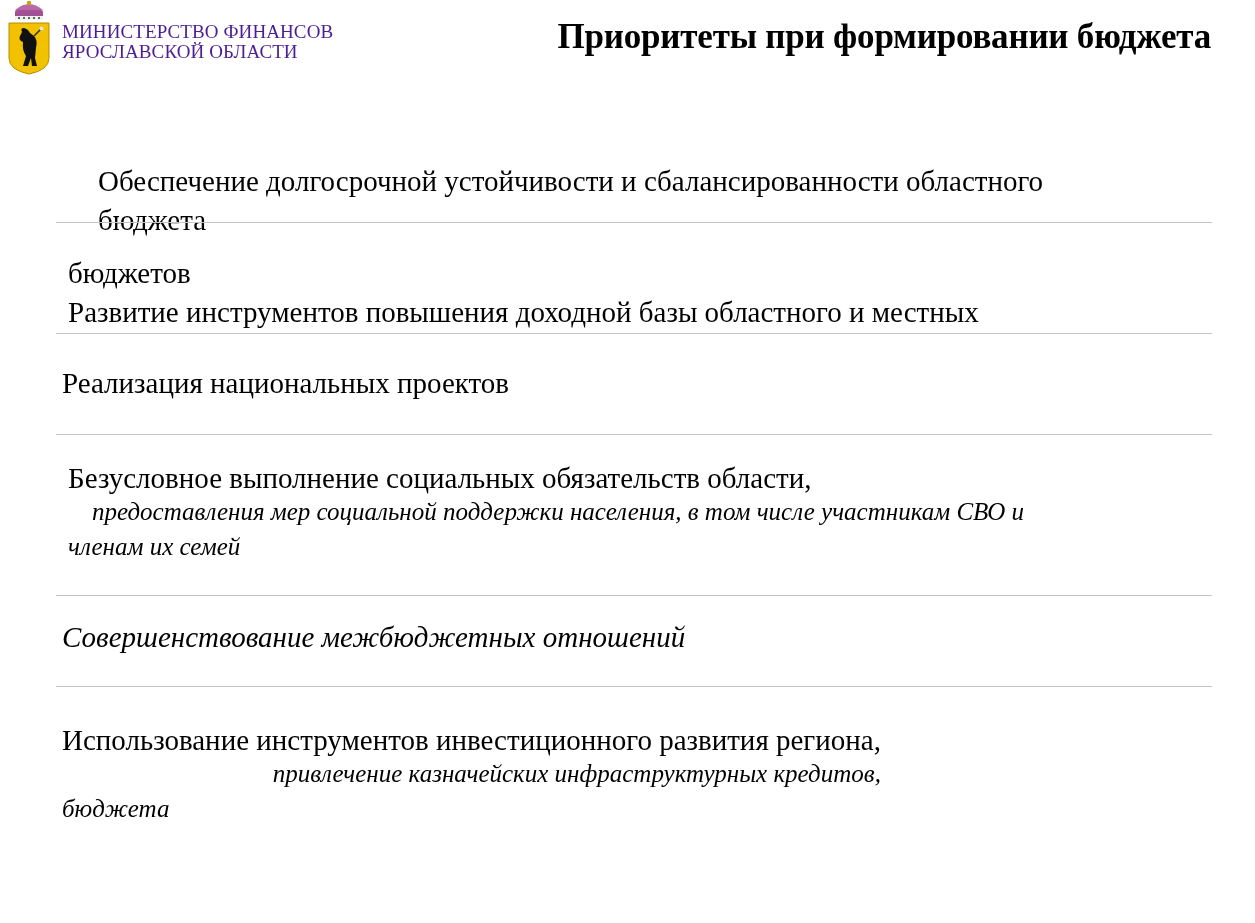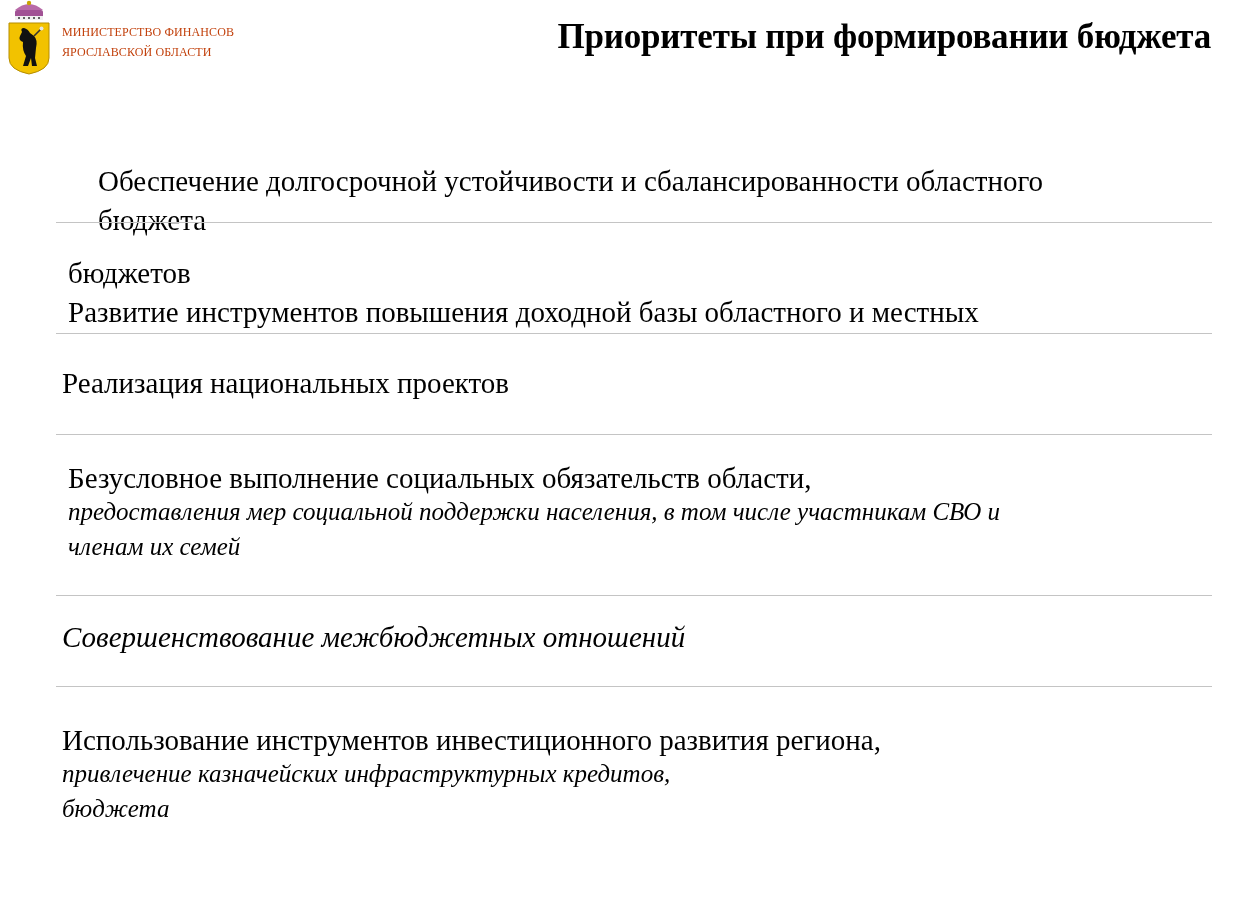--- a/index.html
+++ b/index.html
@@ -19,23 +19,23 @@
       position: absolute;
       left: 6px;
       top: 0px;
       width: 46px;
       height: 76px;
     }
     .ministry {
       position: absolute;
       left: 62px;
       top: 22px;
-      font-size: 12px;
+      font-size: 19px;
       line-height: 20px;
-      color: #c2410c;
+      color: #4c1d95;
       letter-spacing: 0.1px;
     }
     .ministry div { white-space: nowrap; }
     .page-title {
       position: absolute;
       right: 44px;
       top: 17px;
       font-size: 35px;
       font-weight: bold;
       white-space: nowrap;
@@ -105,27 +105,27 @@
 </div>
 <div class="divider" style="top:333px;"></div>
 
 <div class="item" style="left:62px; top:364px;text-align:center;">
   <span class="main">Реализация национальных проектов</span>
 </div>
 <div class="divider" style="top:434px;"></div>
 
 <div class="item" style="left:68px; top:459px;">
   <span class="main">Безусловное выполнение социальных обязательств области,</span>
-  <span class="sub" style="margin-top:-4px;">предоставления мер социальной поддержки населения, в том числе участникам СВО и</span>
+  <span class="sub" style="margin-top:-4px;margin-left:24px;">предоставления мер социальной поддержки населения, в том числе участникам СВО и</span>
   <span class="sub">членам их семей</span>
 </div>
 <div class="divider" style="top:595px;"></div>
 
 <div class="item" style="left:62px; top:618px;font-style:italic;">
   <span class="main">Совершенствование межбюджетных отношений</span>
 </div>
 <div class="divider" style="top:686px;"></div>
 
 <div class="item" style="left:62px; top:721px;">
   <span class="main">Использование инструментов инвестиционного развития региона,</span>
-  <span class="sub" style="margin-top:-4px;">привлечение казначейских инфраструктурных кредитов,</span>
+  <span class="sub" style="margin-top:-4px;text-align:right;">привлечение казначейских инфраструктурных кредитов,</span>
   <span class="sub">бюджета</span>
 </div>
 
 </body></html>

